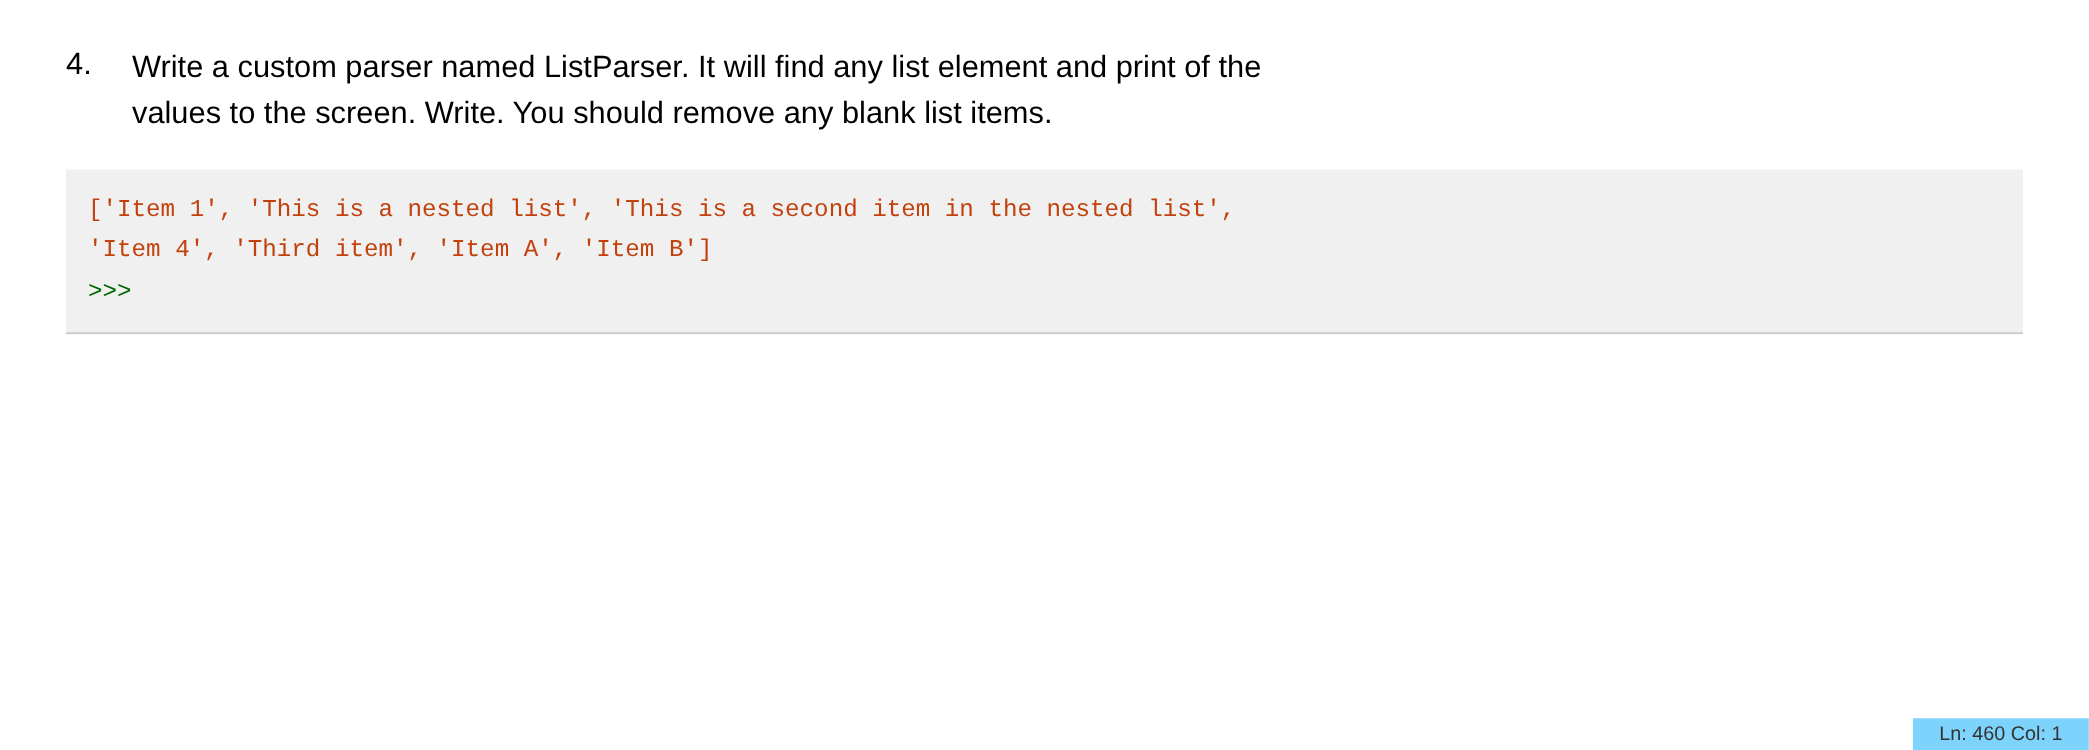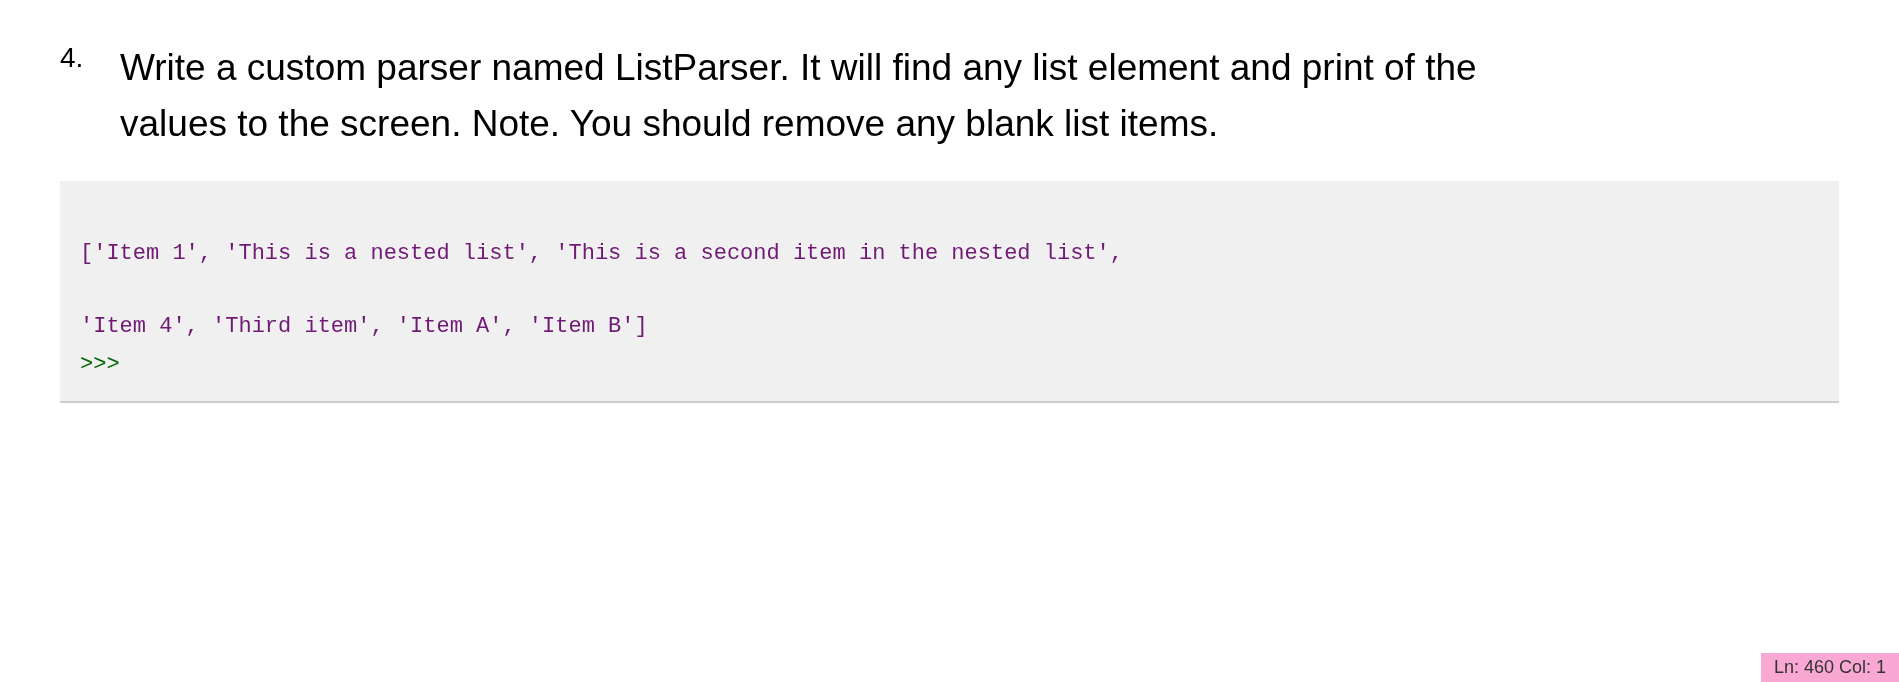--- a/index.html
+++ b/index.html
@@ -31,71 +31,70 @@
     }
 
     .question-number {
       font-size: 28px;
       color: #000000;
       min-width: 60px;
       padding-top: 2px;
     }
 
     .question-text {
-      font-size: 37px;
+      font-size: 28px;
       color: #000000;
       line-height: 1.5;
       max-width: 1700px;
     }
 
     .code-block {
       background-color: #f0f0f0;
       padding: 18px 20px 18px 20px;
       margin-top: 10px;
       font-family: 'Courier New', Courier, monospace;
       font-size: 22px;
       line-height: 1.7;
       border-bottom: 2px solid #cccccc;
     }
 
     .code-prompt {
       color: #006600;
     }
 
     .code-output {
-      color: #701a75;
-      margin-top: 36px;
+      color: #c2410c;
     }
 
     .status-bar {
       position: absolute;
       bottom: 0;
       right: 0;
-      background-color: #f9a8d4;
-      padding: 4px 13px;
+      background-color: #7dd3fc;
+      padding: 4px 24px;
       font-size: 18px;
       color: #333333;
       font-family: Arial, sans-serif;
     }
 
     .bottom-area {
       height: 200px;
       background: #ffffff;
     }
   </style>
 </head>
 <body>
 
 <div class="page-container">
 
   <div class="question-block">
     <div class="question-number">4.</div>
     <div class="question-text">
       <span>Write a custom parser named ListParser. It will find any list element and print of the</span><br>
-      <span>values to the screen.  Note. You should remove any blank list items.</span>
+      <span>values to the screen.  Write. You should remove any blank list items.</span>
     </div>
   </div>
 
   <div class="code-block">
     <div class="code-output">['Item 1', 'This is a nested list', 'This is a second item in the nested list',</div>
     <div class="code-output">'Item 4', 'Third item', 'Item A', 'Item B']</div>
     <div class="code-prompt">&gt;&gt;&gt;</div>
   </div>
 
   <div class="bottom-area"></div>

